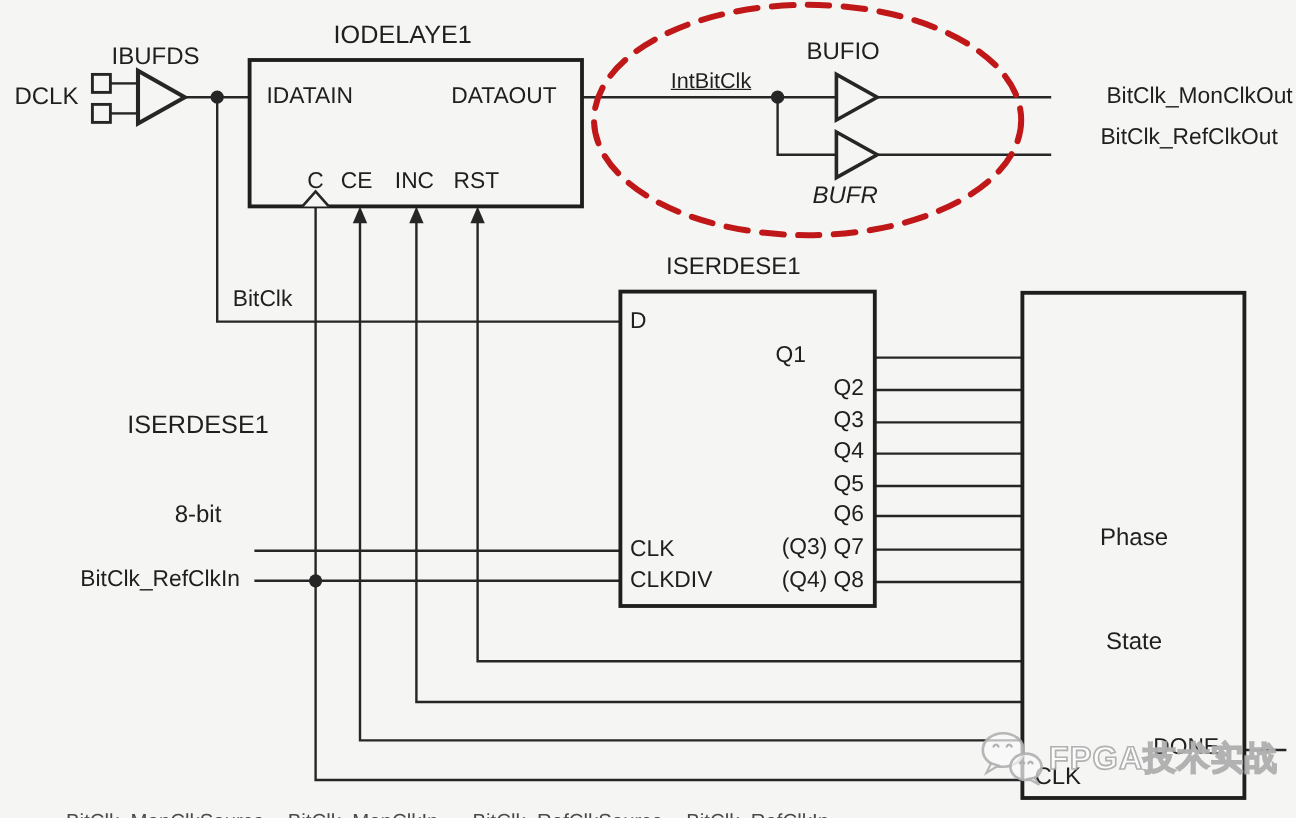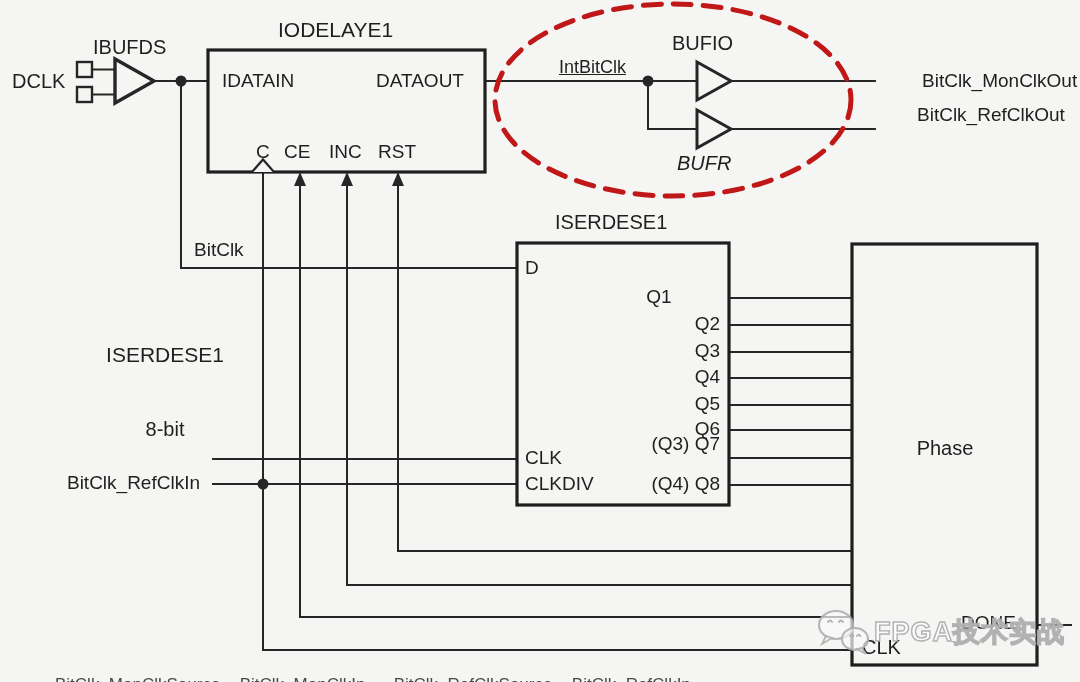--- a/index.html
+++ b/index.html
@@ -129,25 +129,26 @@
   <div class="lbl mid" style="left:555px;top:211px;">ISERDESE1</div>
   <div class="lbl" style="left:525px;top:258px;">D</div>
   <div class="lbl" style="left:525px;top:448px;">CLK</div>
   <div class="lbl" style="left:525px;top:474px;">CLKDIV</div>
   <div class="lbl right" style="left:598px;top:287px;width:122px;text-align:center;">Q1</div>
   <div class="lbl right" style="left:598px;top:314px;width:122px;">Q2</div>
   <div class="lbl right" style="left:598px;top:341px;width:122px;">Q3</div>
   <div class="lbl right" style="left:598px;top:367px;width:122px;">Q4</div>
   <div class="lbl right" style="left:598px;top:394px;width:122px;">Q5</div>
   <div class="lbl right" style="left:598px;top:419px;width:122px;">Q6</div>
-  <div class="lbl right" style="left:598px;top:434px;width:122px;">(Q3) Q7</div>
+  <div class="lbl right" style="left:598px;top:447px;width:122px;">(Q3) Q7</div>
   <div class="lbl right" style="left:598px;top:474px;width:122px;">(Q4) Q8</div>
 
   <div id="pcsm-text" class="lbl center" style="left:862px;top:376px;width:166px;">
     <div>Phase</div>
+    <div>State</div>
     
   </div>
   <div class="lbl" style="left:961px;top:613px;">DONE</div>
   <div class="lbl mid" style="left:862px;top:636px;">CLK</div>
 
   <div id="watermark">
     <svg width="56" height="48" viewBox="0 0 56 48">
       <g fill="rgba(250,250,250,0.7)" stroke="rgba(175,175,175,0.9)" stroke-width="2.2">
         <ellipse cx="22" cy="17" rx="17" ry="14"></ellipse>
         <path d="M12,28 L8,36 L18,30 Z" stroke-width="1.8"></path>

